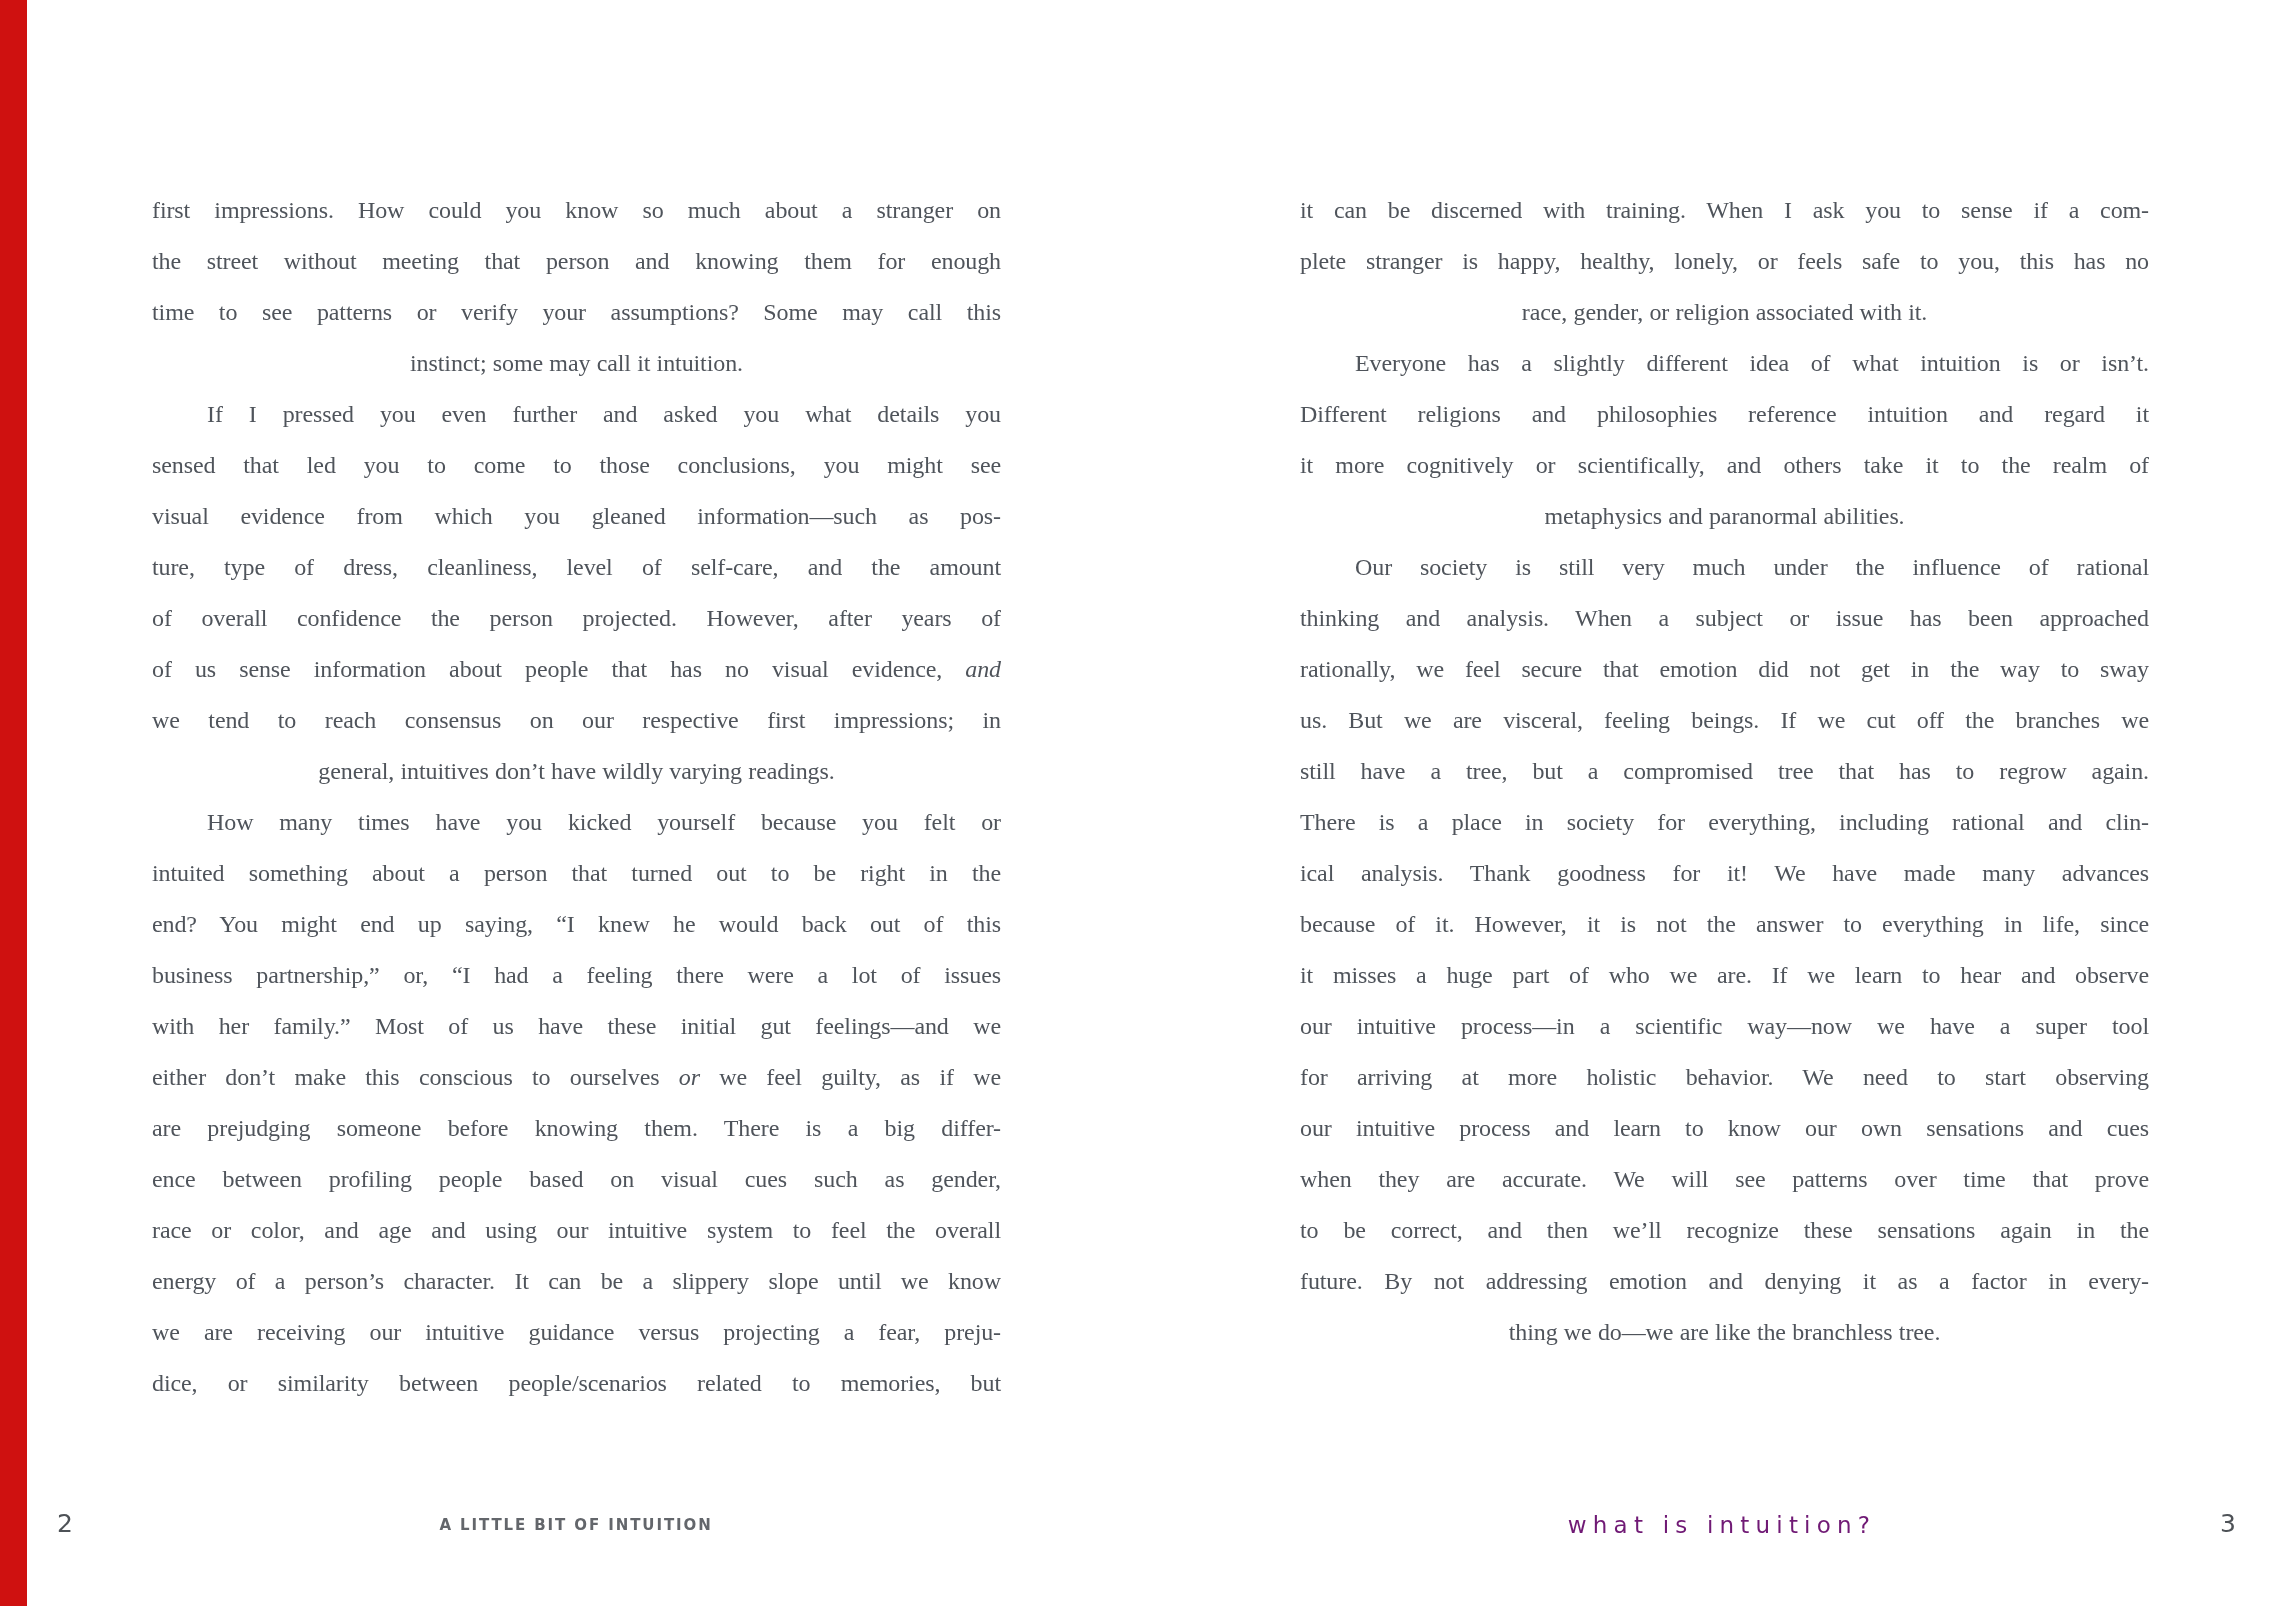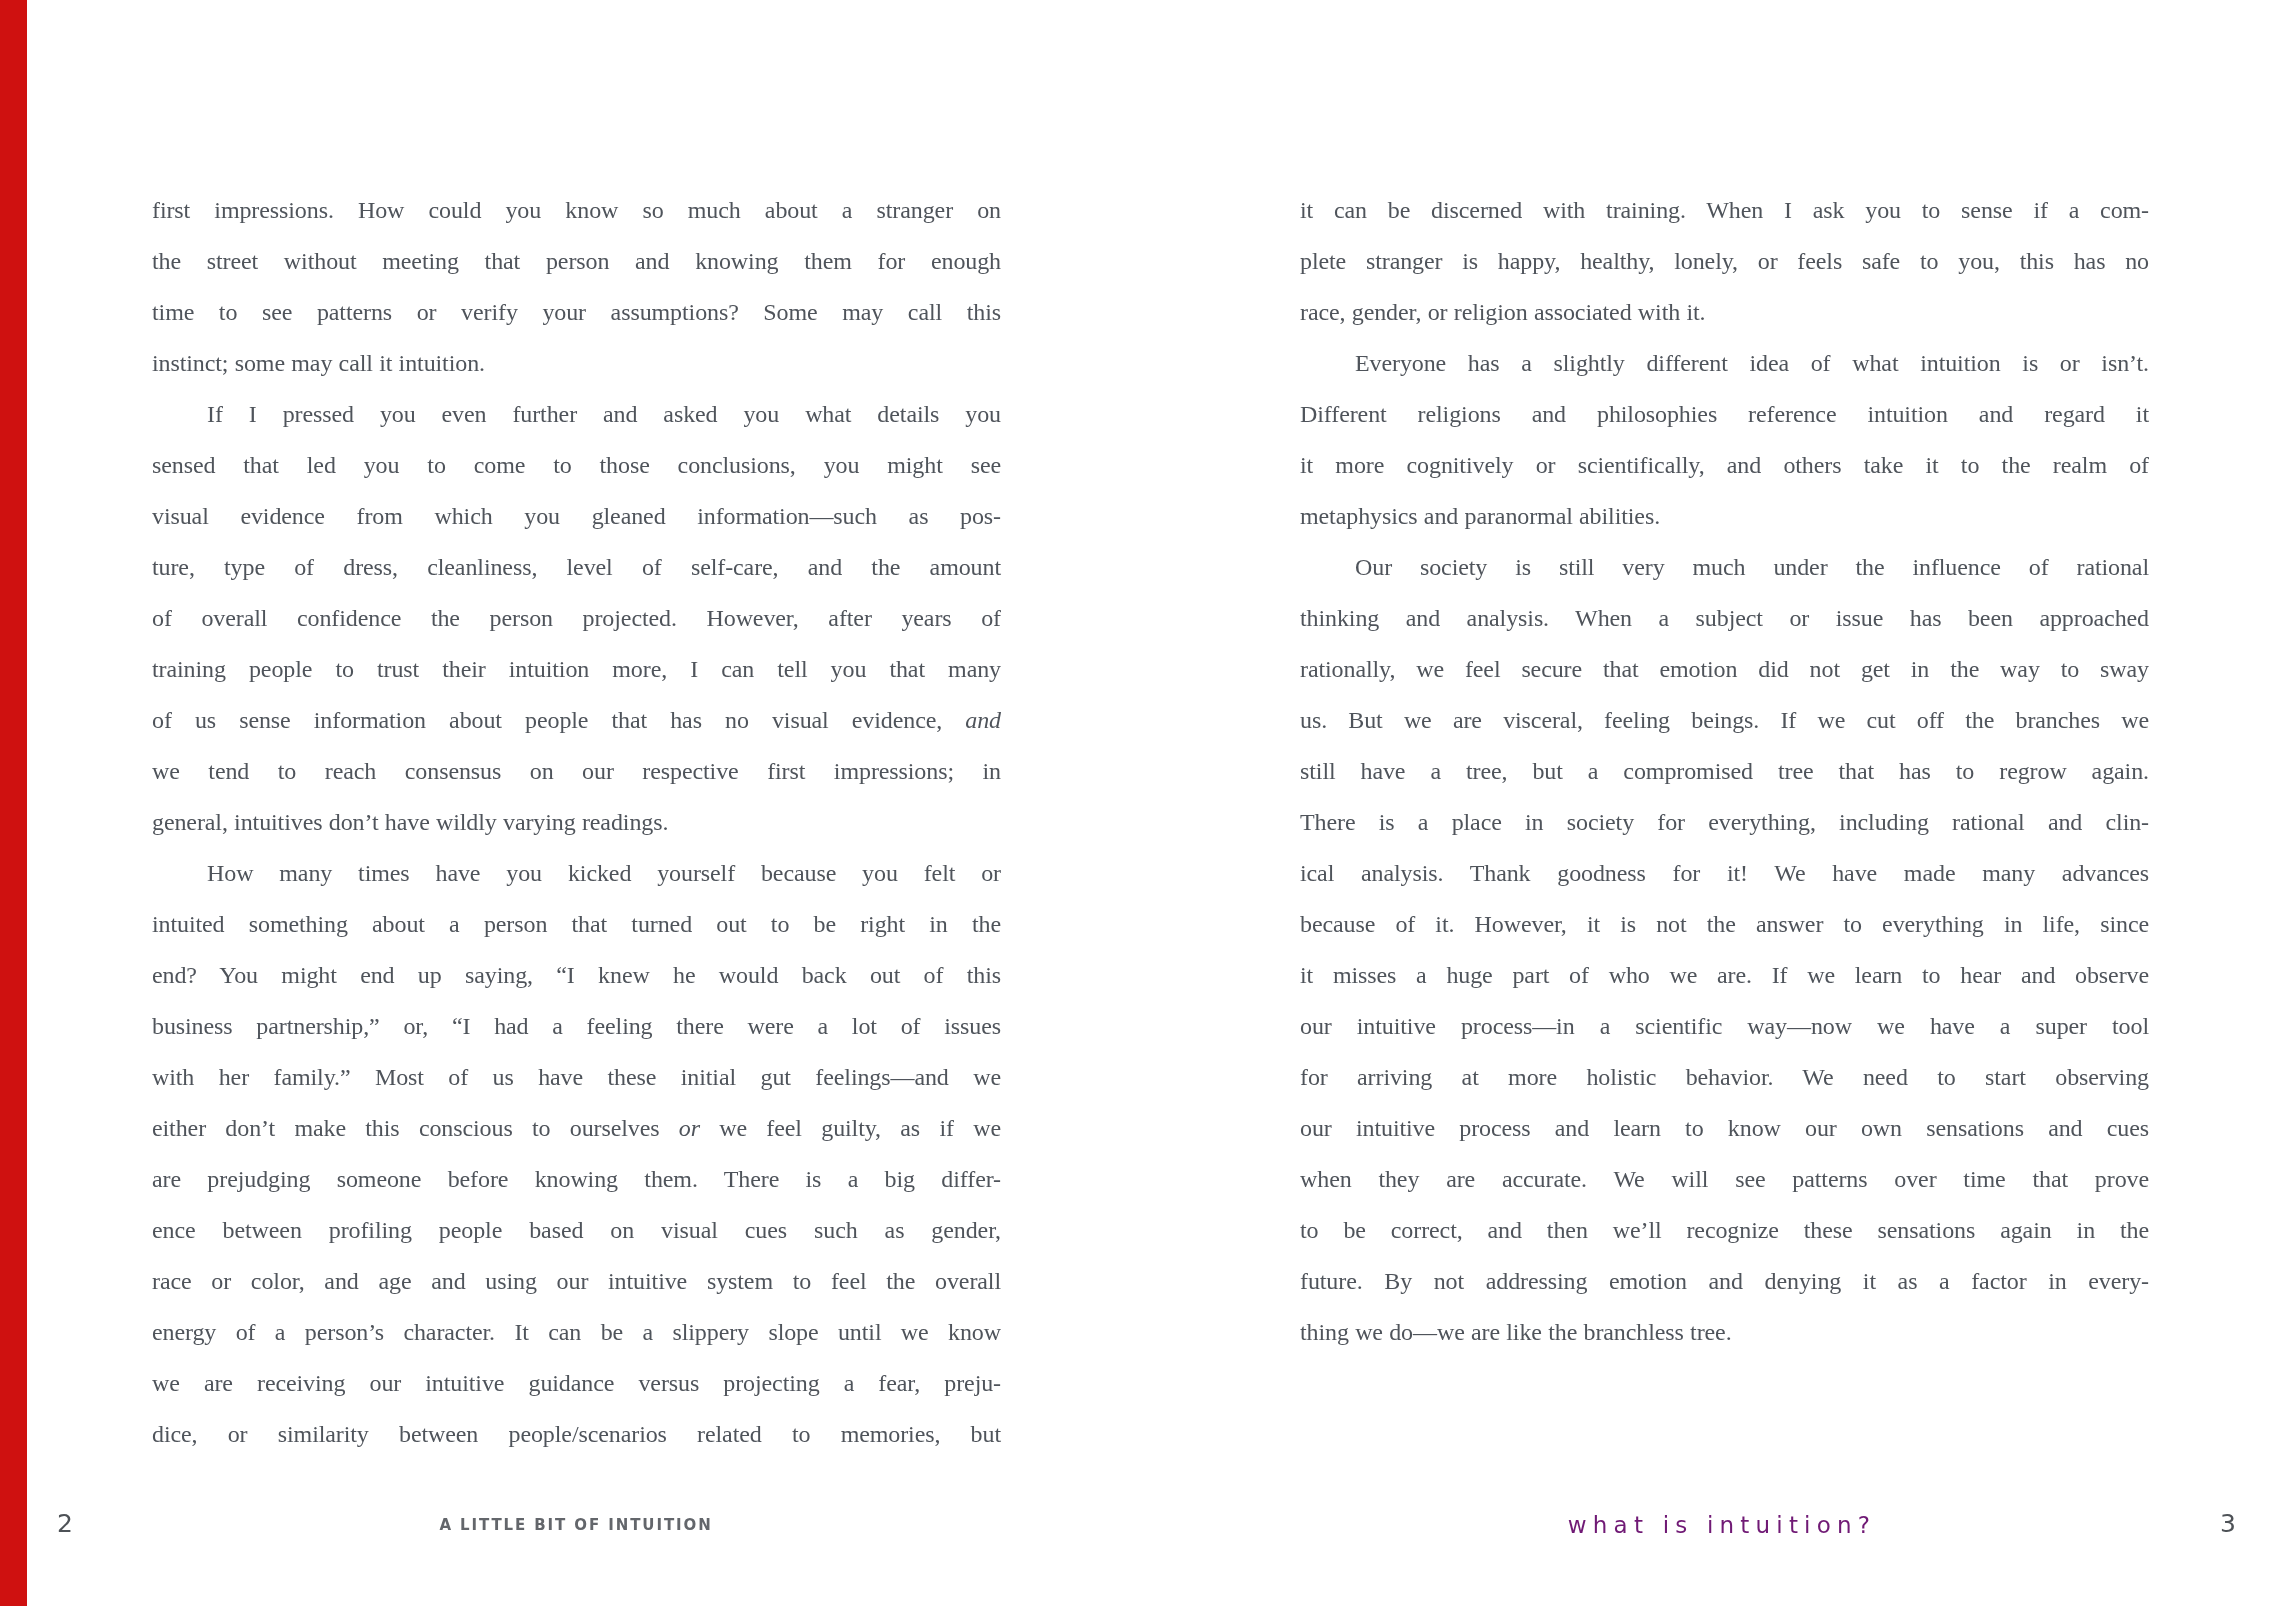--- a/index.html
+++ b/index.html
@@ -30,21 +30,21 @@
     color: #4f545b;
     font-size: 24px;
     letter-spacing: -0.1px;
     word-spacing: 0.4px;
   }
   .page-text.left  { left: 152px; }
   .page-text.right { left: 1300px; }
   .line {
     height: 51px;
     line-height: 51px;
-    text-align: left;
+    text-align: center;
   }
   .line.jl {
     text-align: justify;
     text-align-last: justify;
   }
   .line.ind { text-indent: 55px; }
   .line em { font-style: italic; }
   
   .pagenum {
     position: absolute;
@@ -89,21 +89,20 @@
   <div class="page-text left">
       <div class="line jl"><span>first impressions. How could you know so much about a stranger on</span></div>
       <div class="line jl"><span>the street without meeting that person and knowing them for enough</span></div>
       <div class="line jl"><span>time to see patterns or verify your assumptions? Some may call this</span></div>
       <div class="line"><span>instinct; some may call it intuition.</span></div>
       <div class="line jl ind"><span>If I pressed you even further and asked you what details you</span></div>
       <div class="line jl"><span>sensed that led you to come to those conclusions, you might see</span></div>
       <div class="line jl"><span>visual evidence from which you gleaned information—such as pos-</span></div>
       <div class="line jl"><span>ture, type of dress, cleanliness, level of self-care, and the amount</span></div>
       <div class="line jl"><span>of overall confidence the person projected. However, after years of</span></div>
-      <div class="line jl"><span>training people to trust their intuition more, I can tell you that many</span></div>
       <div class="line jl"><span>of us sense information about people that has no visual evidence, </span><em>and</em></div>
       <div class="line jl"><span>we tend to reach consensus on our respective first impressions; in</span></div>
       <div class="line"><span>general, intuitives don’t have wildly varying readings.</span></div>
       <div class="line jl ind"><span>How many times have you kicked yourself because you felt or</span></div>
       <div class="line jl"><span>intuited something about a person that turned out to be right in the</span></div>
       <div class="line jl"><span>end? You might end up saying, “I knew he would back out of this</span></div>
       <div class="line jl"><span>business partnership,” or, “I had a feeling there were a lot of issues</span></div>
       <div class="line jl"><span>with her family.” Most of us have these initial gut feelings—and we</span></div>
       <div class="line jl"><span>either don’t make this conscious to ourselves </span><em>or</em><span> we feel guilty, as if we</span></div>
       <div class="line jl"><span>are prejudging someone before knowing them. There is a big differ-</span></div>

